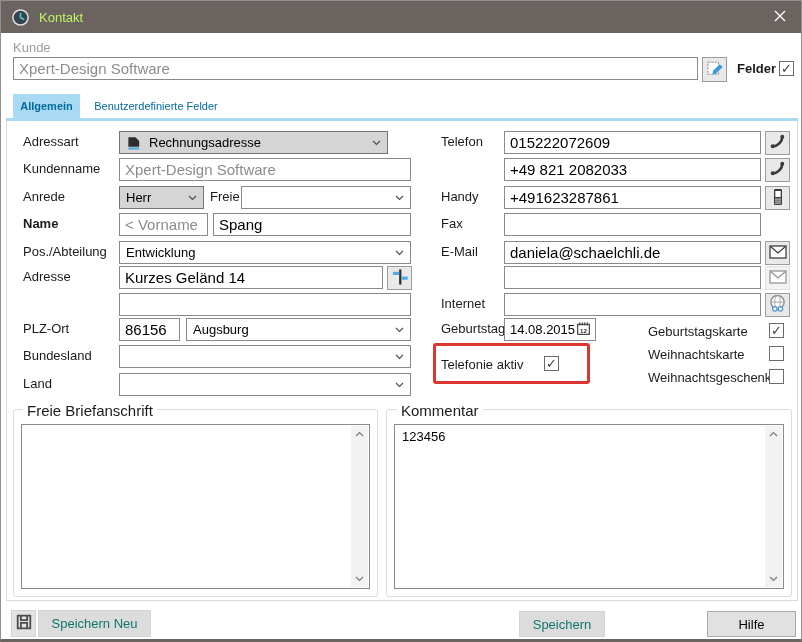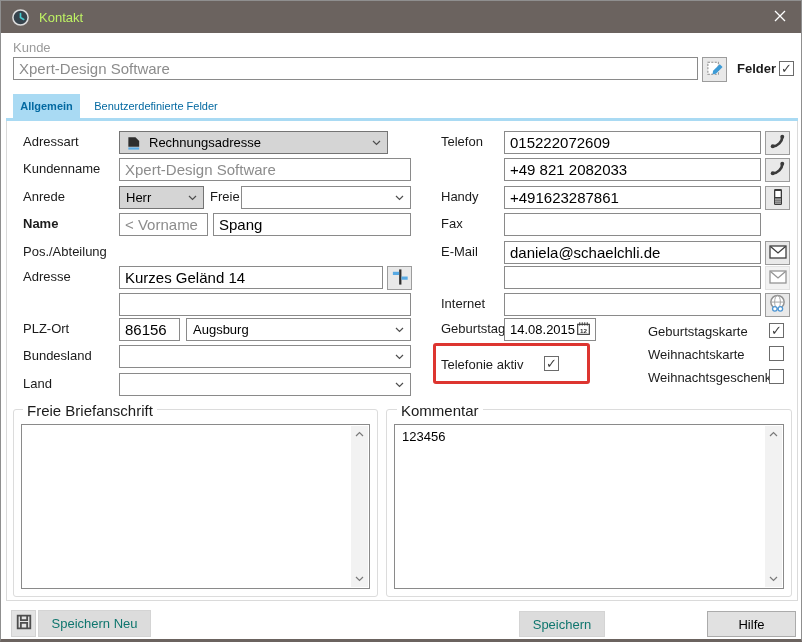--- a/index.html
+++ b/index.html
@@ -132,20 +132,28 @@
           <path d="M1 1l3.5 3.5L8 1" fill="none" stroke="#4e4e4e" stroke-width="1.2"></path>
         </svg>
       </span>
   </div>
 
   <div class="label bold" style="left:22px;top:215px">Name</div>
   <input class="input" style="left: 118px; top: 212px; width: 89px;" placeholder="&lt; Vorname &gt;">
   <input class="input" style="left: 212px; top: 212px; width: 198px;" value="Spang">
 
   <div class="label" style="left:22px;top:243px">Pos./Abteilung</div>
+  <div class="combo" style="left:118px;top:240px;width:292px">
+    <span>Entwicklung</span>
+    <span class="chev">
+        <svg width="9" height="6" viewBox="0 0 9 6">
+          <path d="M1 1l3.5 3.5L8 1" fill="none" stroke="#4e4e4e" stroke-width="1.2"></path>
+        </svg>
+      </span>
+  </div>
 
   <div class="label" style="left:22px;top:268px">Adresse</div>
   <input class="input" style="left: 118px; top: 265px; width: 264px;" value="Kurzes Geländ 14">
   <button class="iconbtn" style="left:386px;top:265px">
     <span>
       <svg width="18" height="18" viewBox="0 0 19 19">
           <rect x="8.6" y="1.5" width="2.4" height="16" fill="#2f2f2f"></rect>
           <rect x="2" y="4" width="6.6" height="3.4" fill="#57a9e3"></rect>
           <rect x="11" y="9" width="6.6" height="3.4" fill="#57a9e3"></rect>
         </svg>

